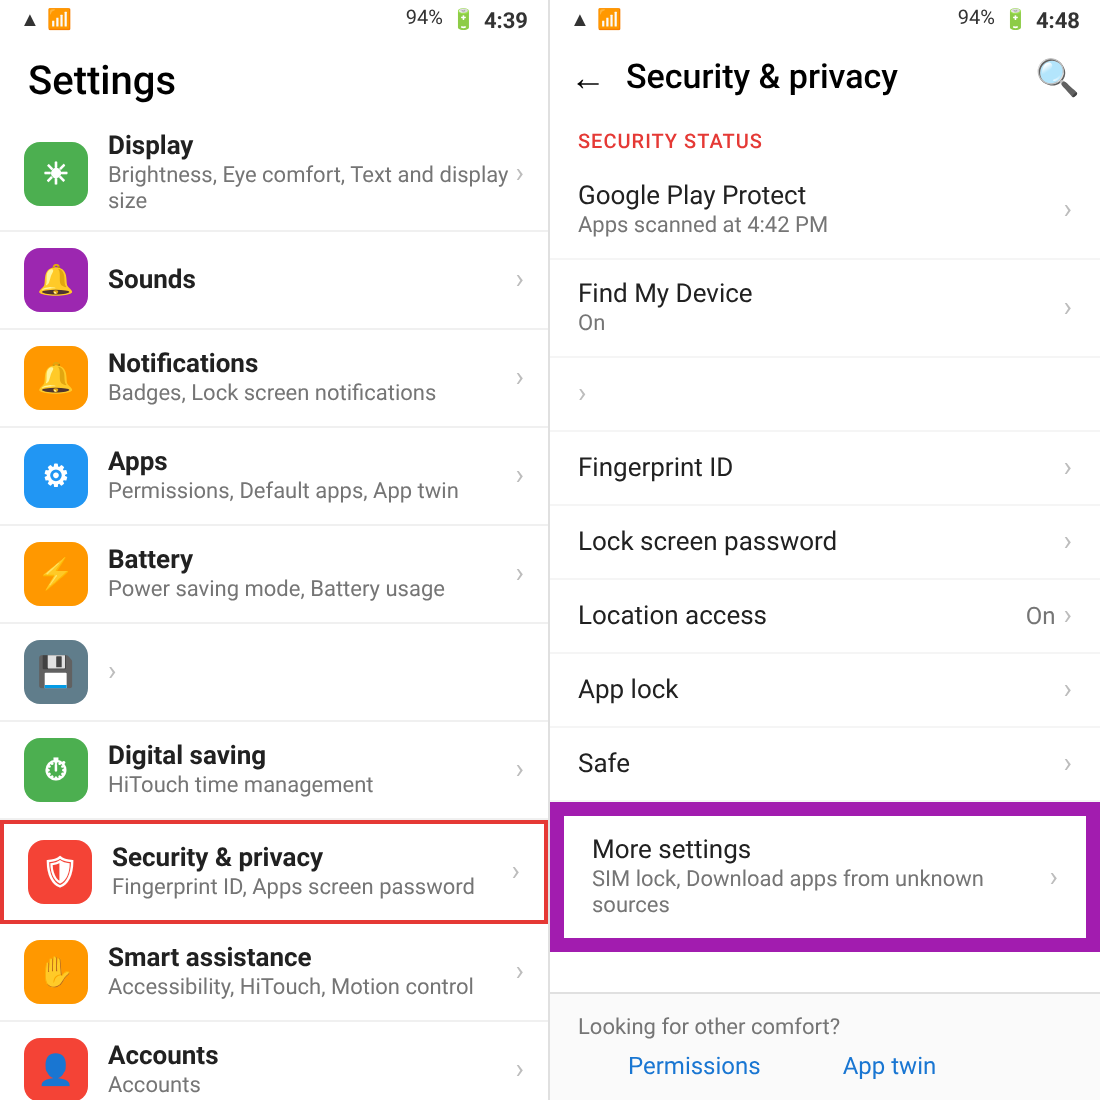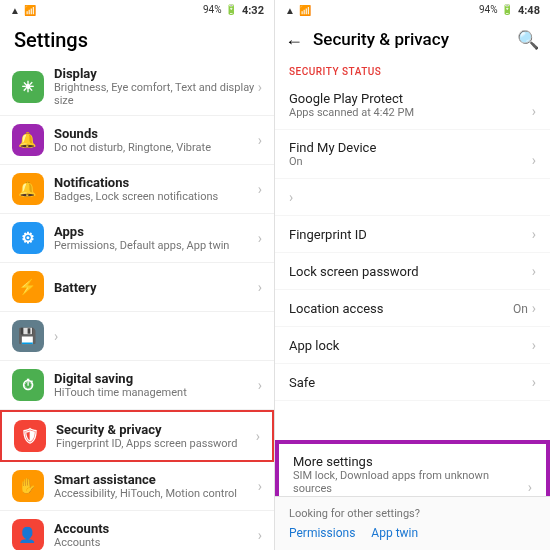--- a/index.html
+++ b/index.html
@@ -139,21 +139,21 @@
       font-size: 10px;
       color: #e53935;
       font-weight: 500;
       letter-spacing: 0.5px;
       text-transform: uppercase;
     }
 
     
     .right-item {
       display: flex;
-      align-items: flex-end;
+      align-items: center;
       padding: 10px 14px;
       border-bottom: 1px solid #f5f5f5;
       cursor: pointer;
     }
     .right-item .item-text {
       flex: 1;
     }
     .right-item .item-title {
       font-size: 13px;
       color: #212121;
@@ -165,23 +165,22 @@
     .right-item .item-value {
       font-size: 12px;
       color: #757575;
       margin-right: 4px;
     }
     .right-item .chevron {
       color: #bdbdbd;
       font-size: 14px;
     }
     .right-item.highlighted {
-      border: 4px solid #a21caf;
-      background: #fff;
-      margin-top: 39px;
+      border: 7px solid #a21caf;
+      background: #fff;
     }
 
     
     .looking-for-box {
       padding: 10px 14px;
       background: #fafafa;
       border-top: 1px solid #e0e0e0;
     }
     .looking-for-label {
       font-size: 11px;
@@ -189,39 +188,40 @@
       margin-bottom: 6px;
     }
     .looking-for-links {
       display: flex;
       gap: 16px;
     }
     .looking-for-link {
       font-size: 12px;
       color: #1976d2;
       cursor: pointer;
+      margin-left: 25px;
     }
 
     
     .settings-list::-webkit-scrollbar { width: 0; }
   </style>
 </head>
 <body>
 
 <div class="left-panel">
 
   <div class="status-bar">
     <div class="left-icons">
       <span>▲</span>
       <span>📶</span>
     </div>
     <div class="right-icons">
       <span>94%</span>
       <span>🔋</span>
-      <span class="time">4:32</span>
+      <span class="time">4:39</span>
     </div>
   </div>
 
   <div class="panel-title">Settings</div>
 
   <div class="settings-list">
   <div class="settings-item">
     <div class="item-icon" style="background:#4CAF50;  color: #fff; font-size: 15px; font-weight: bold;">
       ☀
     </div>
@@ -230,21 +230,20 @@
       <div class="item-subtitle">Brightness, Eye comfort, Text and display size</div>
     </div>
     <span class="chevron">›</span>
   </div>
       <div class="settings-item">
     <div class="item-icon" style="background:#9C27B0;  color: #fff; font-size: 15px; font-weight: bold;">
       🔔
     </div>
     <div class="item-text">
       <div class="item-title">Sounds</div>
-      <div class="item-subtitle">Do not disturb, Ringtone, Vibrate</div>
     </div>
     <span class="chevron">›</span>
   </div>
       <div class="settings-item">
     <div class="item-icon" style="background:#FF9800;  color: #fff; font-size: 15px; font-weight: bold;">
       🔔
     </div>
     <div class="item-text">
       <div class="item-title">Notifications</div>
       <div class="item-subtitle">Badges, Lock screen notifications</div>
@@ -260,20 +259,21 @@
       <div class="item-subtitle">Permissions, Default apps, App twin</div>
     </div>
     <span class="chevron">›</span>
   </div>
       <div class="settings-item">
     <div class="item-icon" style="background:#FF9800;  color: #fff; font-size: 15px; font-weight: bold;">
       ⚡
     </div>
     <div class="item-text">
       <div class="item-title">Battery</div>
+      <div class="item-subtitle">Power saving mode, Battery usage</div>
     </div>
     <span class="chevron">›</span>
   </div>
       <div class="settings-item">
     <div class="item-icon" style="background:#607D8B;  color: #fff; font-size: 15px; font-weight: bold;">
       💾
     </div>
     <span class="chevron">›</span>
   </div>
       <div class="settings-item">
@@ -406,19 +406,19 @@
     <div class="item-text">
       <div class="item-title">More settings</div>
       <div class="item-subtitle">SIM lock, Download apps from unknown sources</div>
     </div>
 
     <span class="chevron">›</span>
   </div>
     </div>
 
   <div class="looking-for-box">
-    <div class="looking-for-label">Looking for other settings?</div>
+    <div class="looking-for-label">Looking for other comfort?</div>
     <div class="looking-for-links">
     <span class="looking-for-link">Permissions</span>
         <span class="looking-for-link">App twin</span>
       </div>
   </div>
 </div>
 
 </body></html>

